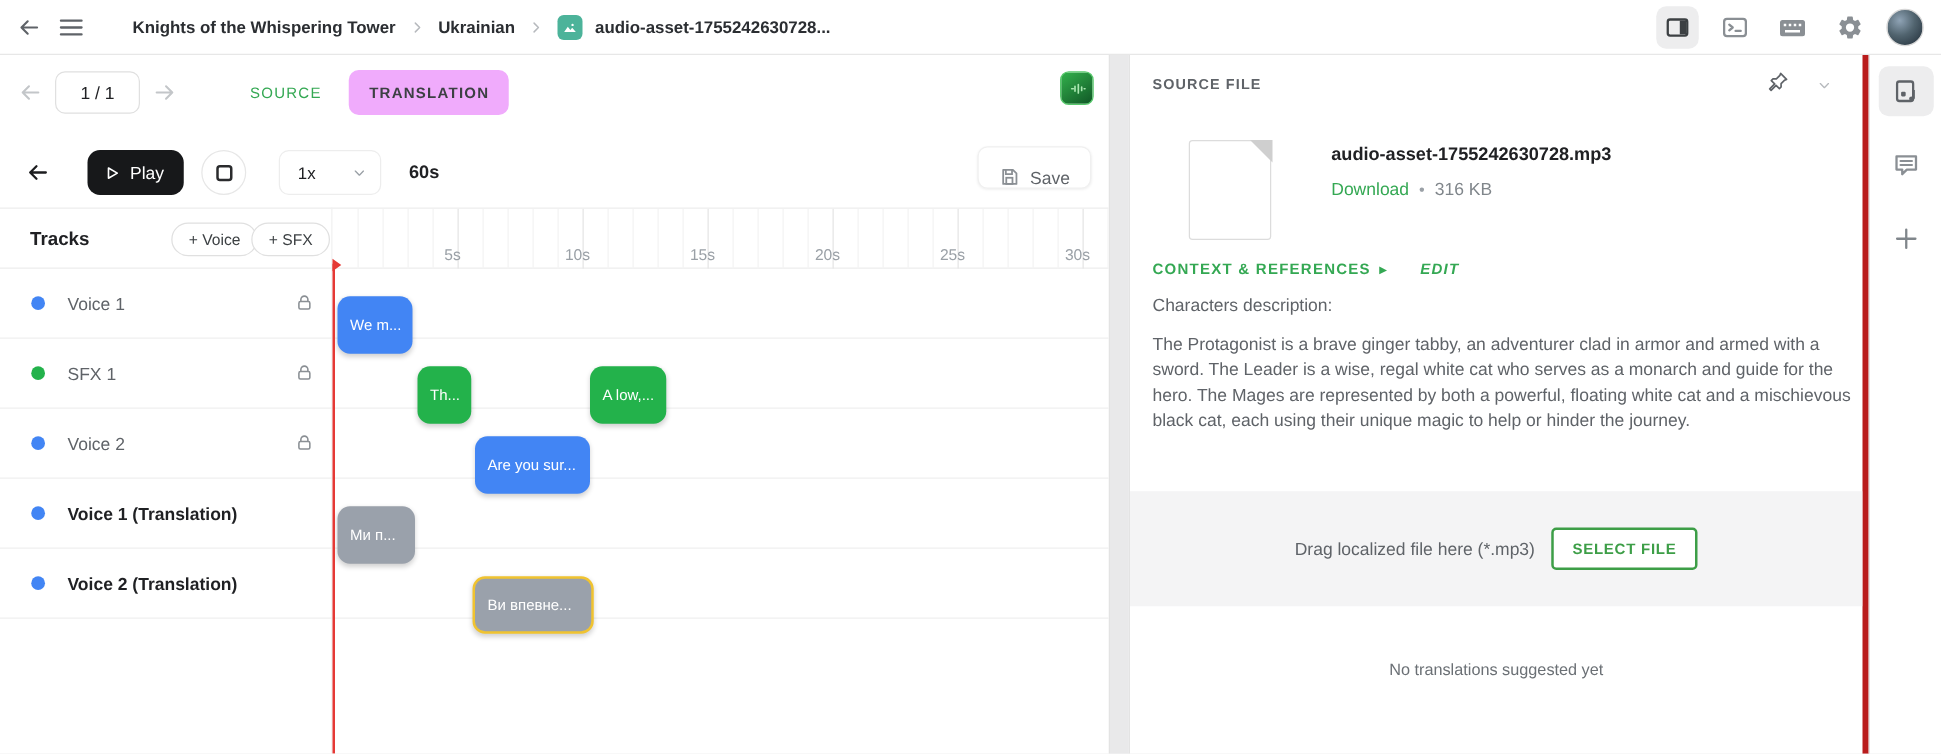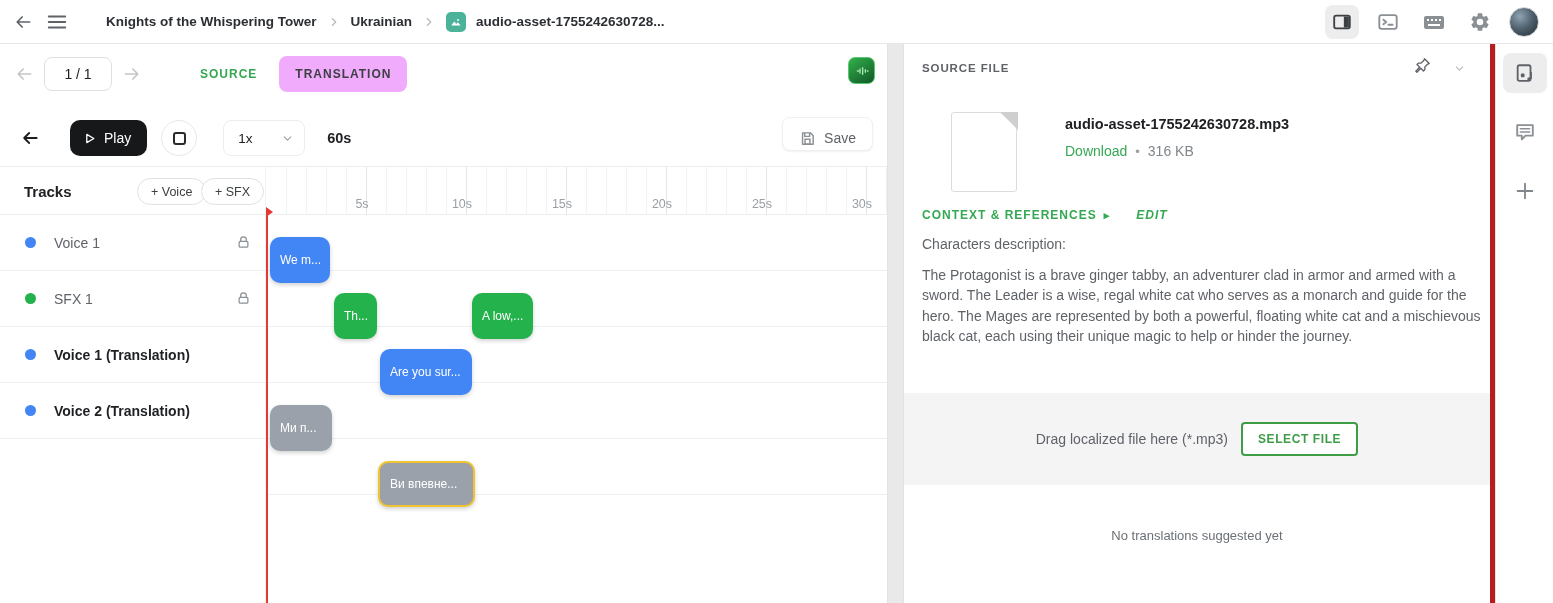--- a/index.html
+++ b/index.html
@@ -30,21 +30,21 @@
                  border-left:1px solid #e3e3e3; border-right:5px solid #b91c1c; overflow:hidden; }
   .rail { position:absolute; left:1495px; top:44px; width:58px; height:559px; background:#fff;
           border-left:1px solid #e3e3e3; display:flex; flex-direction:column; align-items:center; padding-top:9px; }
 
   
   .pager-row { position:absolute; left:0; top:10px; height:40px; display:flex; align-items:center; width:100%; }
   .pg-arrow { background:none; border:none; cursor:pointer; display:flex; padding:4px; }
   .pg-arrow.left { margin-left:10px; }
   .pager-box { width:68px; height:34px; border:1px solid #e0e0e0; border-radius:8px; display:flex;
                align-items:center; justify-content:center; font-size:14px; color:#202124; margin:0 6px; background:#fff; }
-  .tab-source { margin-left:46px; font-size:12px; font-weight:700; letter-spacing:1px; color:#34a853;
+  .tab-source { margin-left:46px; font-size:12px; font-weight:400; letter-spacing:1px; color:#34a853;
                 background:none; border:none; cursor:pointer; padding:10px 8px; }
   .tab-translation { margin-left:14px; font-size:12px; font-weight:700; letter-spacing:1px; color:#3c4043;
                      background:#f0abfc; border:none; border-radius:8px; cursor:pointer; padding:11px 16px; }
   .badge-green { position:absolute; right:12px; top:3px; width:27px; height:27px; border-radius:7px;
                  background:linear-gradient(145deg,#2fa848 10%,#14602a 90%); border:1.5px solid #58c96c;
                  display:flex; align-items:center; justify-content:center; cursor:pointer; }
 
   
   .toolbar-row { position:absolute; left:0; top:72px; height:44px; width:100%; display:flex; align-items:center; }
   .back-btn { background:none; border:none; cursor:pointer; margin-left:16px; display:flex; padding:4px; }
@@ -52,22 +52,22 @@
               border-radius:10px; display:flex; align-items:center; gap:8px; padding:0 16px 0 13px;
               font-size:14px; cursor:pointer; }
   .stop-btn { margin-left:14px; width:36px; height:36px; border-radius:50%; background:#fff;
               border:1px solid #e7e7e7; display:flex; align-items:center; justify-content:center; cursor:pointer; }
   .stop-square { width:13px; height:13px; border:2px solid #2a2b2d; border-radius:3px; }
   .speed-select { margin-left:26px; width:82px; height:36px; border:1px solid #ededed; border-radius:8px;
                   background:#fff; display:flex; align-items:center; justify-content:space-between;
                   padding:0 10px 0 14px; font-size:13.5px; color:#202124; cursor:pointer; }
   .duration { margin-left:22px; font-size:14.5px; font-weight:700; color:#202124; }
   .save-btn { position:absolute; right:14px; top:1px; height:34px; background:#fff; border:1px solid #f0f0f0;
-              box-shadow:0 1px 2px rgba(0,0,0,.06); border-radius:8px; display:flex; align-items:flex-start;
-              gap:8px; padding:12px 16px; font-size:14px; color:#5f6368; cursor:pointer; }
+              box-shadow:0 1px 2px rgba(0,0,0,.06); border-radius:8px; display:flex; align-items:flex-end;
+              gap:8px; padding:0 16px; font-size:14px; color:#5f6368; cursor:pointer; }
 
   
   .tracks-head { position:absolute; left:0; top:122px; width:100%; height:49px;
                  border-top:1px solid #ededed; border-bottom:1px solid #ededed; }
   .tracks-title { position:absolute; left:24px; top:16px; font-size:15px; font-weight:700; color:#202124; }
   .add-btn { position:absolute; top:11px; height:27px; background:#fff; border:1px solid #e0e0e0;
              border-radius:14px; font-size:12.5px; color:#3c4043; padding:0 13px; cursor:pointer; }
   .add-voice { left:137px; }
   .add-sfx { left:201px; }
   .ruler { position:absolute; left:265px; top:0; right:0; height:48px; overflow:hidden; }
@@ -329,20 +329,30 @@
           <span class="track-name">SFX 1</span>
           <span class="lock-wrap">
             <svg width="15" height="15" viewBox="0 0 24 24">
               <path d="M7.5 10V7.5a4.5 4.5 0 0 1 9 0V10" fill="none" stroke="#8a8f94" stroke-width="2"></path>
               <rect x="5" y="10" width="14" height="9.5" rx="2" fill="none" stroke="#8a8f94" stroke-width="2"></rect>
             </svg>
           </span>
         </div>
         <div class="track-label-row">
           <span class="track-dot" style="background: rgb(66, 133, 244);"></span>
+          <span class="track-name">Voice 2</span>
+          <span class="lock-wrap">
+            <svg width="15" height="15" viewBox="0 0 24 24">
+              <path d="M7.5 10V7.5a4.5 4.5 0 0 1 9 0V10" fill="none" stroke="#8a8f94" stroke-width="2"></path>
+              <rect x="5" y="10" width="14" height="9.5" rx="2" fill="none" stroke="#8a8f94" stroke-width="2"></rect>
+            </svg>
+          </span>
+        </div>
+        <div class="track-label-row">
+          <span class="track-dot" style="background: rgb(66, 133, 244);"></span>
           <span class="track-name strong">Voice 1 (Translation)</span>
         </div>
         <div class="track-label-row">
           <span class="track-dot" style="background: rgb(66, 133, 244);"></span>
           <span class="track-name strong">Voice 2 (Translation)</span>
         </div>
       </div>
     <div class="track-lanes" id="track-lanes">
         <div class="lane-row">
           <div class="clip blue" style="left: 5px; width: 60px;">We m...</div>

